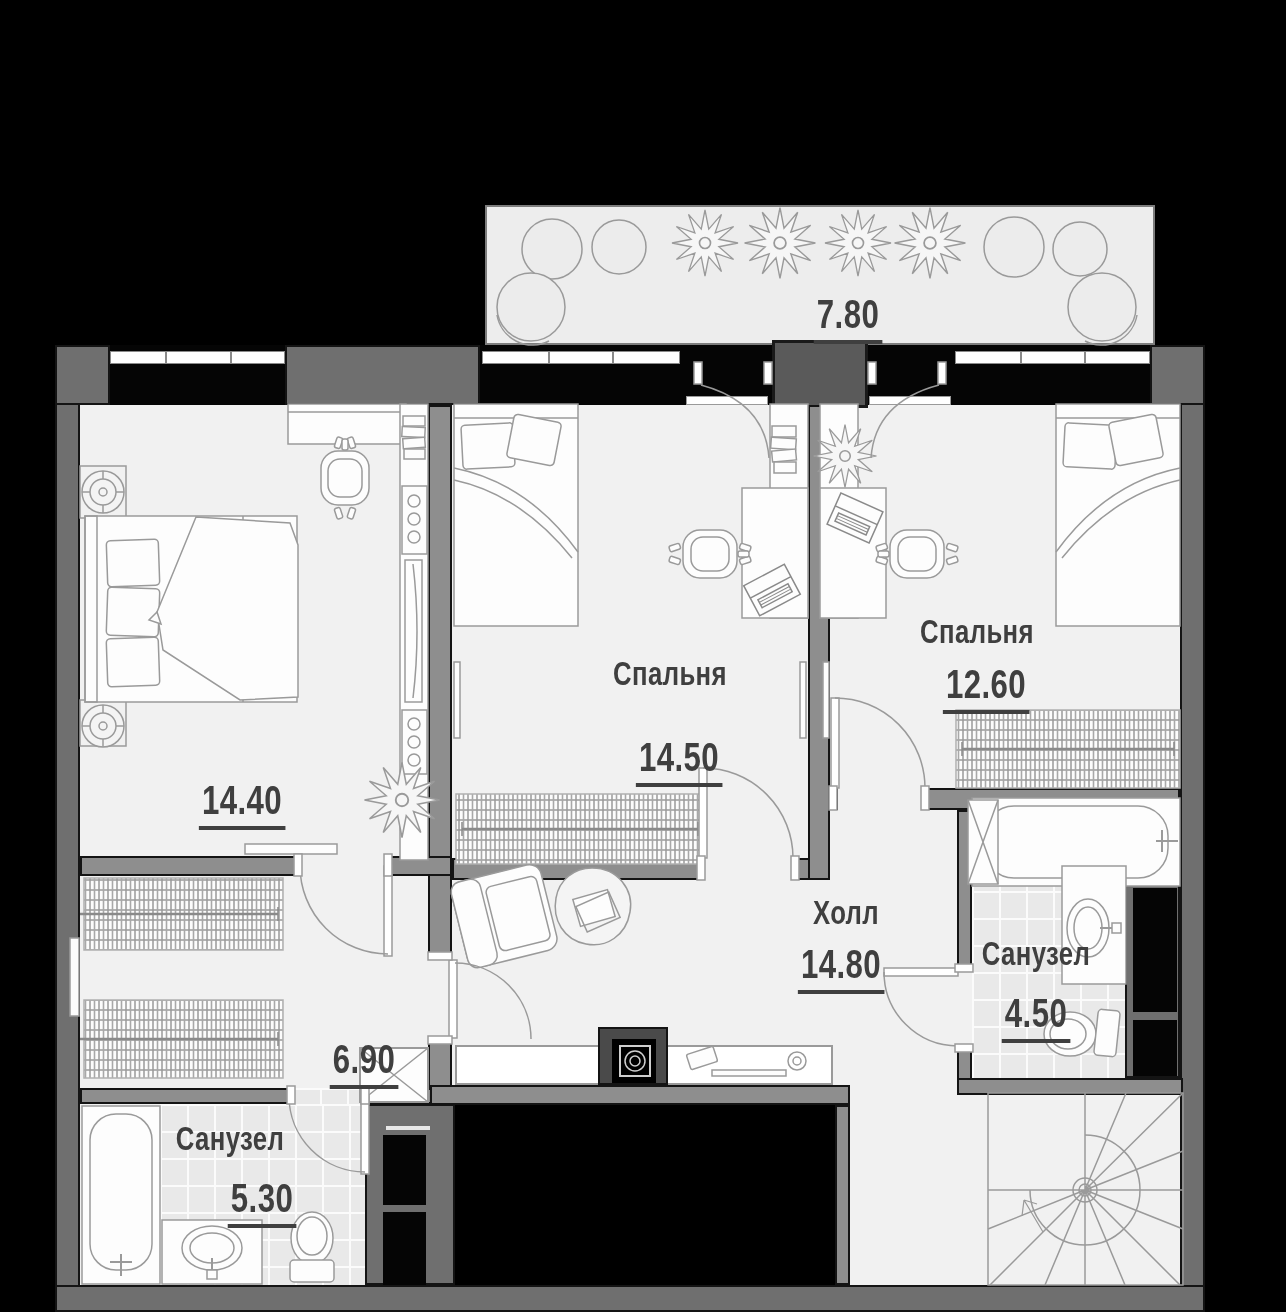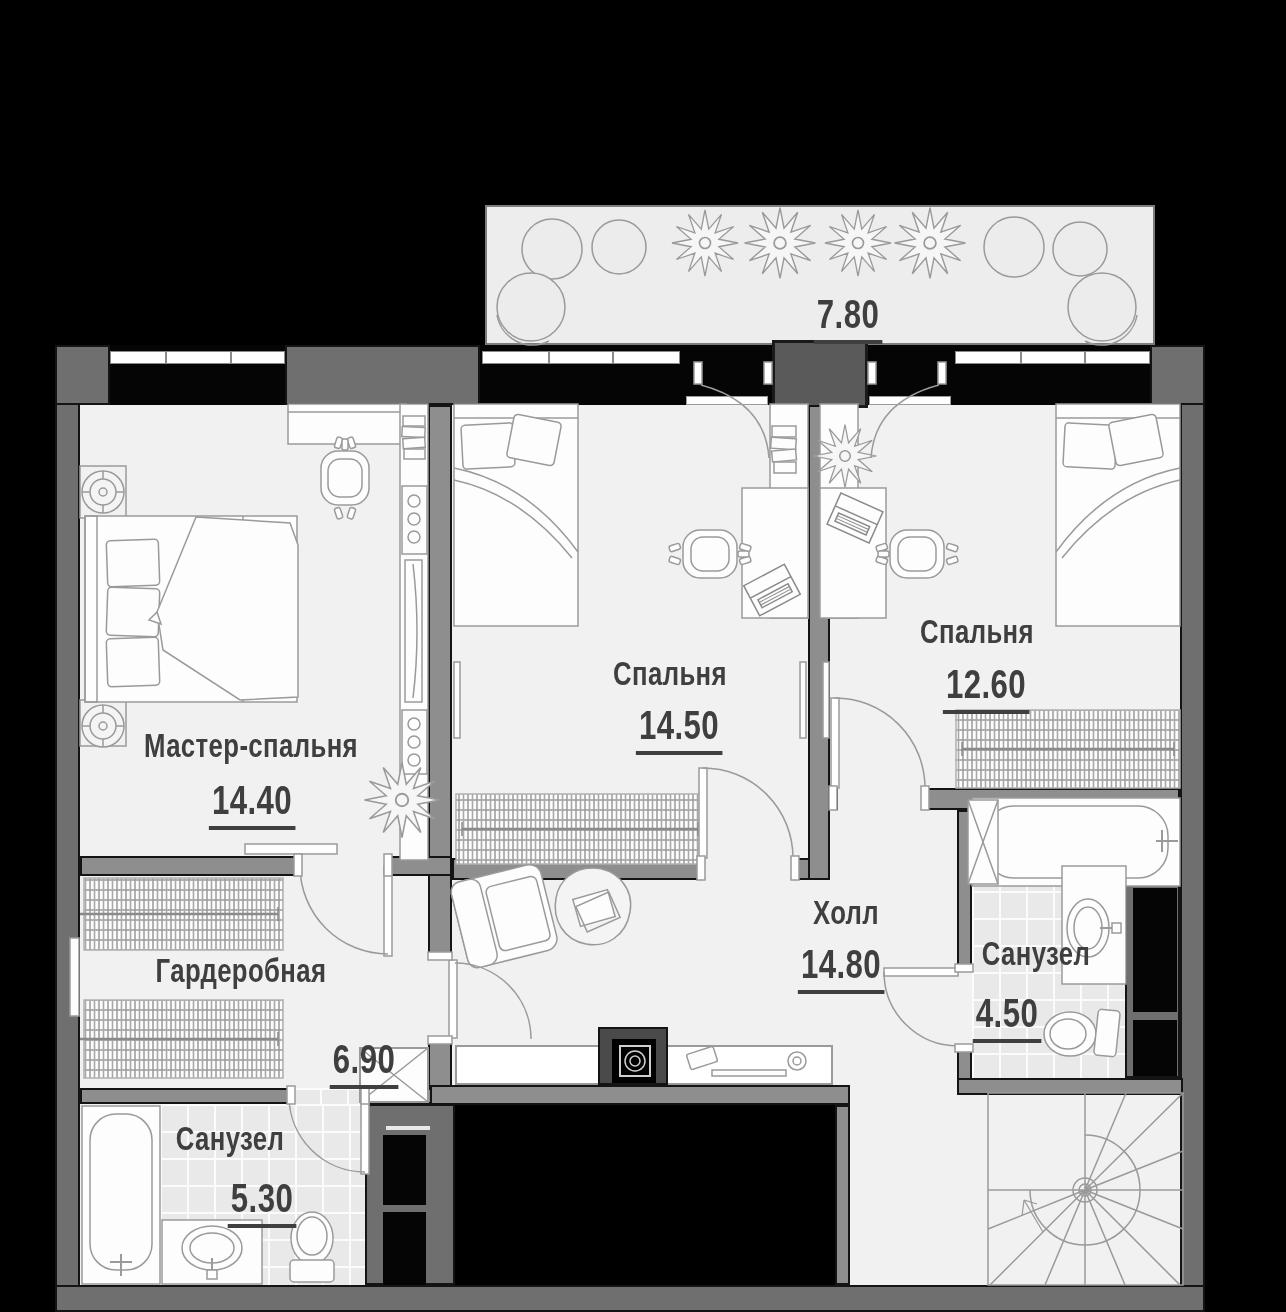--- a/index.html
+++ b/index.html
@@ -411,34 +411,32 @@
       <g>
           <path d="M939,385 Q875,402 871,458"></path>
           <rect x="938" y="362" width="8" height="22" fill="#fff"></rect>
           <rect x="868" y="362" width="8" height="22" fill="#fff"></rect>
         </g>
     </g>
   </svg>
 
   <div class="lbl area" style="left:848px;top:318px"><span class="t">7.80</span></div>
 
-  <div class="lbl name" style="left:251px;top:746px"><span class="t">Мастер-спальня</span></div>
-  <div class="lbl area" style="left:252px;top:804px"><span class="t">14.40</span></div>
+  <div class="lbl area" style="left:242px;top:804px"><span class="t">14.40</span></div>
 
   <div class="lbl name" style="left:670px;top:674px"><span class="t">Спальня</span></div>
-  <div class="lbl area" style="left:679px;top:729px"><span class="t">14.50</span></div>
+  <div class="lbl area" style="left:679px;top:761px"><span class="t">14.50</span></div>
 
   <div class="lbl name" style="left:977px;top:632px"><span class="t">Спальня</span></div>
   <div class="lbl area" style="left:986px;top:688px"><span class="t">12.60</span></div>
 
   <div class="lbl name" style="left:846px;top:913px"><span class="t">Холл</span></div>
   <div class="lbl area" style="left:841px;top:968px"><span class="t">14.80</span></div>
 
-  <div class="lbl name" style="left:241px;top:971px"><span class="t">Гардеробная</span></div>
   <div class="lbl area" style="left:364px;top:1063px"><span class="t">6.90</span></div>
 
   <div class="lbl name" style="left:230px;top:1139px"><span class="t">Санузел</span></div>
   <div class="lbl area" style="left:262px;top:1202px"><span class="t">5.30</span></div>
 
   <div class="lbl name" style="left:1036px;top:954px"><span class="t">Санузел</span></div>
-  <div class="lbl area" style="left:1007px;top:1017px"><span class="t">4.50</span></div>
+  <div class="lbl area" style="left:1036px;top:1017px"><span class="t">4.50</span></div>
 
 </div>
 
 </body></html>

